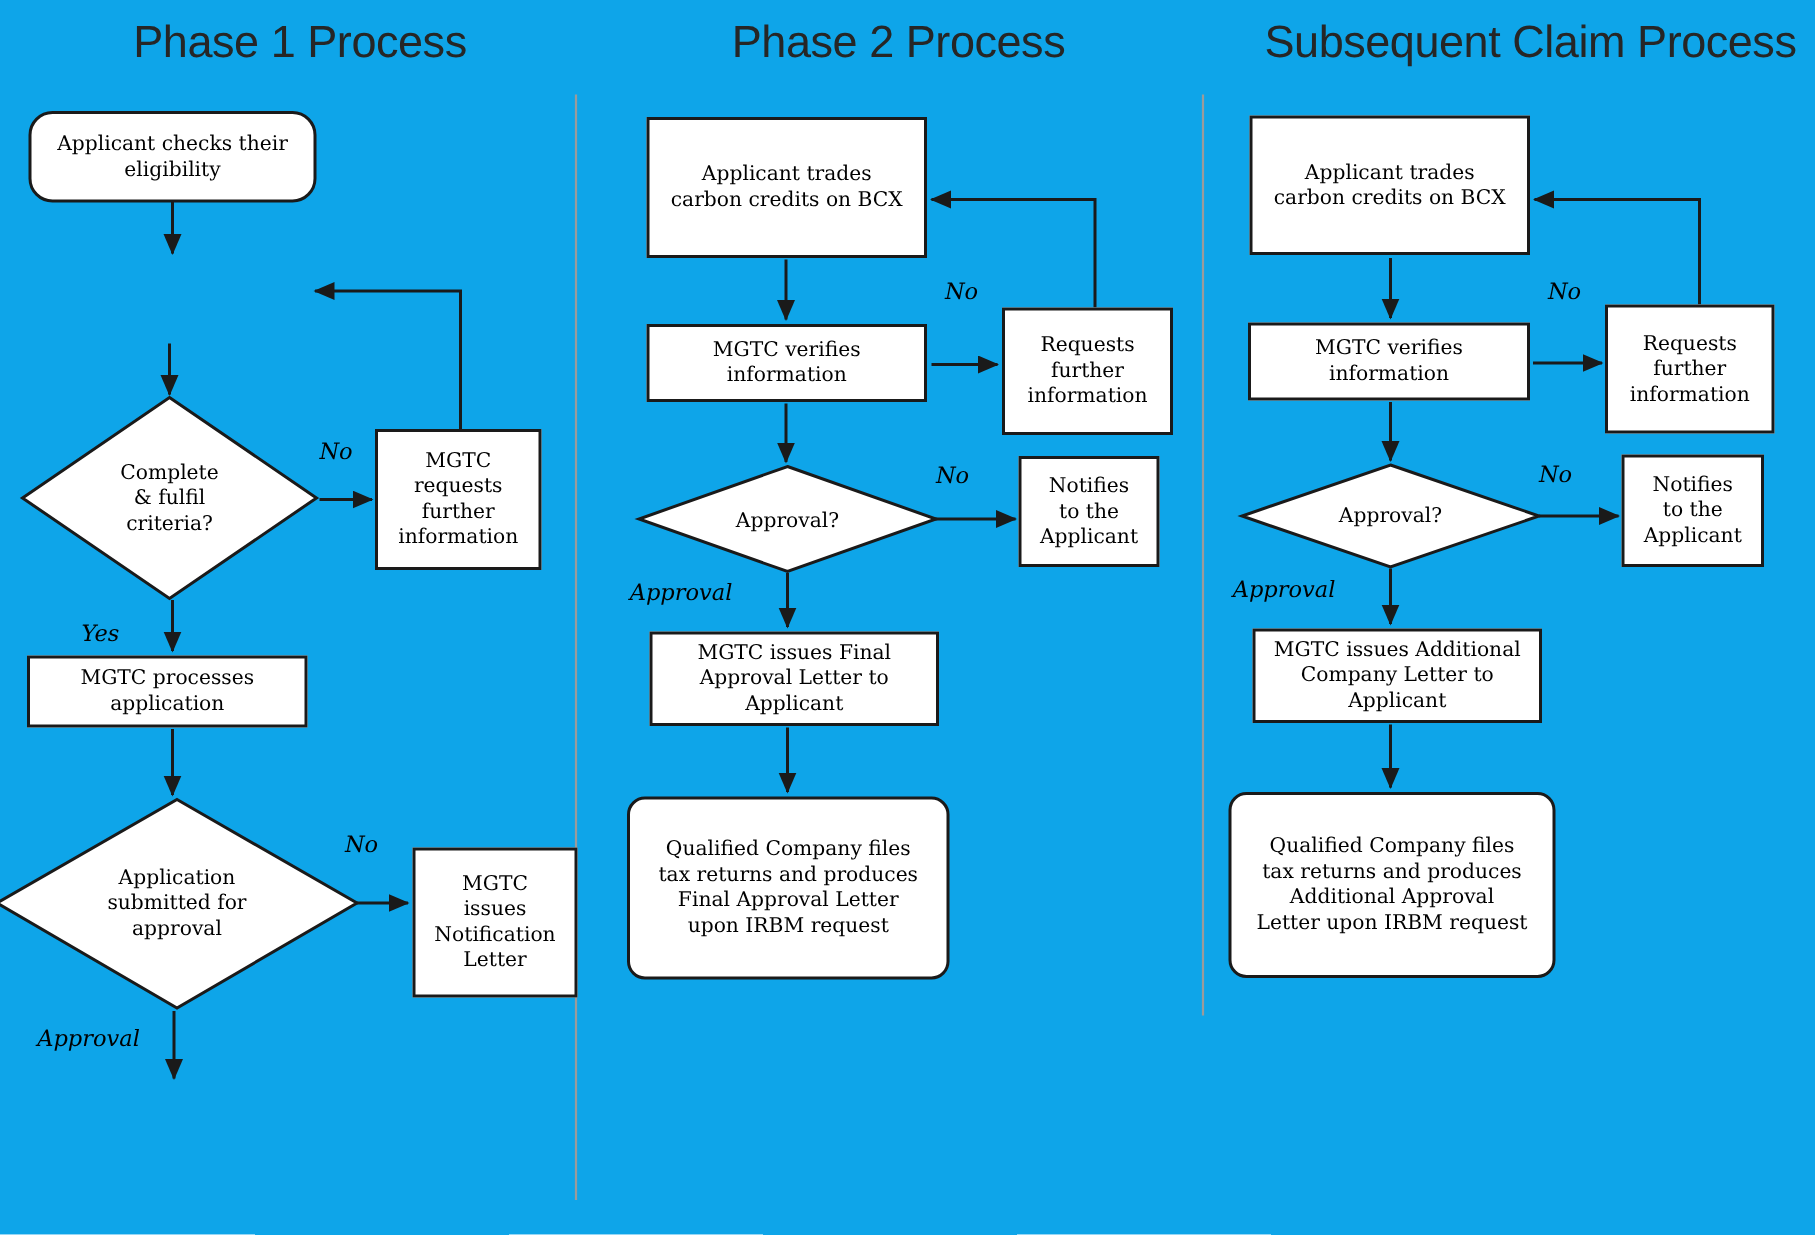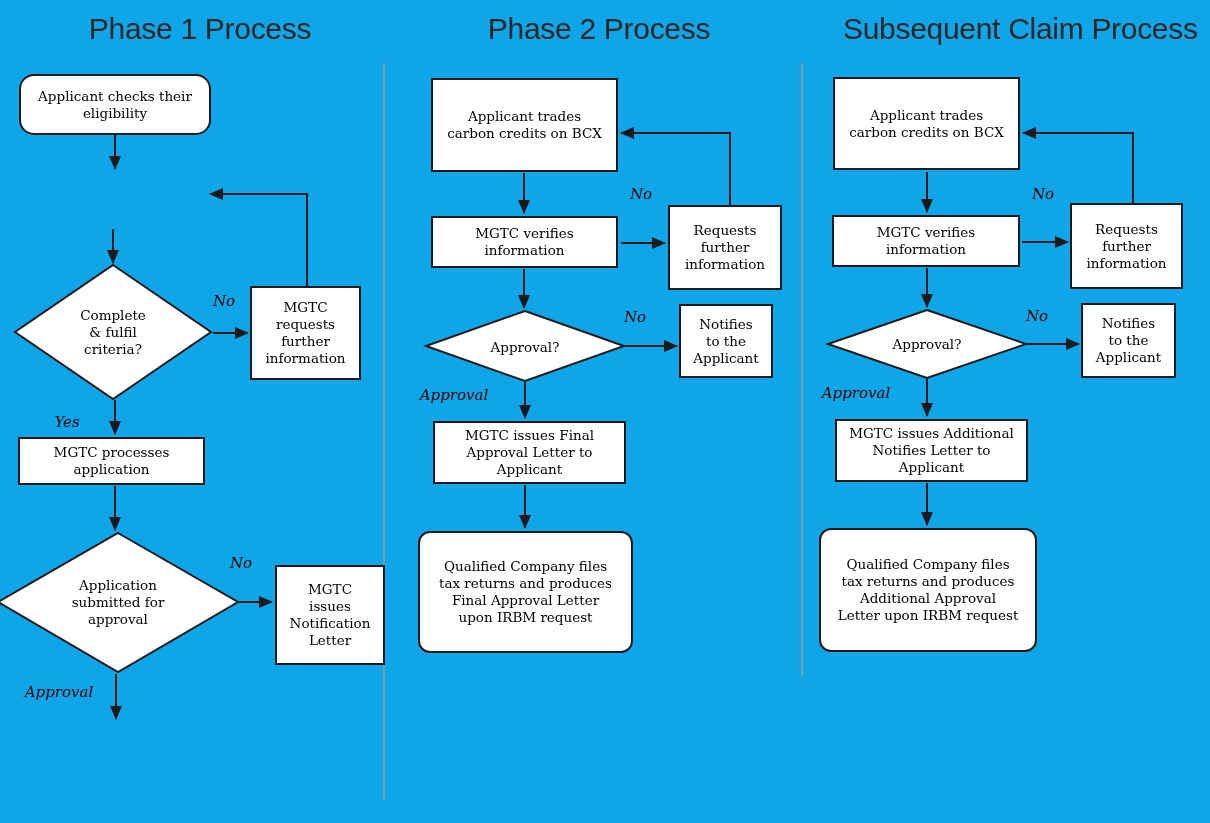--- a/index.html
+++ b/index.html
@@ -78,21 +78,21 @@
     <path class="arrow" d="M927,268 V307" marker-end="url(#ah)"></path>
     <path class="arrow" d="M1026,344 H1079" marker-end="url(#ah)"></path>
     <path class="arrow" d="M927,379 V416" marker-end="url(#ah)"></path>
     <path class="arrow" d="M927,483 V525" marker-end="url(#ah)"></path>
   </svg>
 
   <div class="col-title" style="left:40px; top:12px; width:320px;">Phase 1 Process</div>
   <div class="col-title" style="left:439px; top:12px; width:320px;">Phase 2 Process</div>
   <div class="col-title" style="left:843px; top:12px; width:320px;">Subsequent Claim Process</div>
 
-  <div class="node rounded-sm" style="left:19px; top:74px; width:192px; height:61px;border-radius:15px;">
+  <div class="node rounded-sm" style="left:19px; top:74px; width:192px; height:61px;">
     <span class="nt">Applicant checks their
 eligibility</span>
   </div>
   <div class="dtext" style="left:23px; top:297px; width:180px; height:70px;">
     <span class="nt">Complete
 &amp; fulfil
 criteria?</span>
   </div>
   <div class="node" style="left:250px; top:286px; width:111px; height:94px;">
     <span class="nt">MGTC
@@ -174,21 +174,21 @@
   <div class="dtext" style="left:847px; top:333px; width:160px; height:22px;">
     <span class="nt">Approval?</span>
   </div>
   <div class="node" style="left:1081px; top:303px; width:95px; height:75px;">
     <span class="nt">Notifies
 to the
 Applicant</span>
   </div>
   <div class="node" style="left:835px; top:419px; width:193px; height:63px;">
     <span class="nt">MGTC issues Additional
-Notifies Letter to
+Company Letter to
 Applicant</span>
   </div>
   <div class="node rounded-lg" style="left:819px; top:528px; width:218px; height:124px;">
     <span class="nt">Qualified Company files
 tax returns and produces
 Additional Approval
 Letter upon IRBM request</span>
   </div>
 
   <div class="branch" style="left:1023px; top:185px; width:40px;">No</div>

